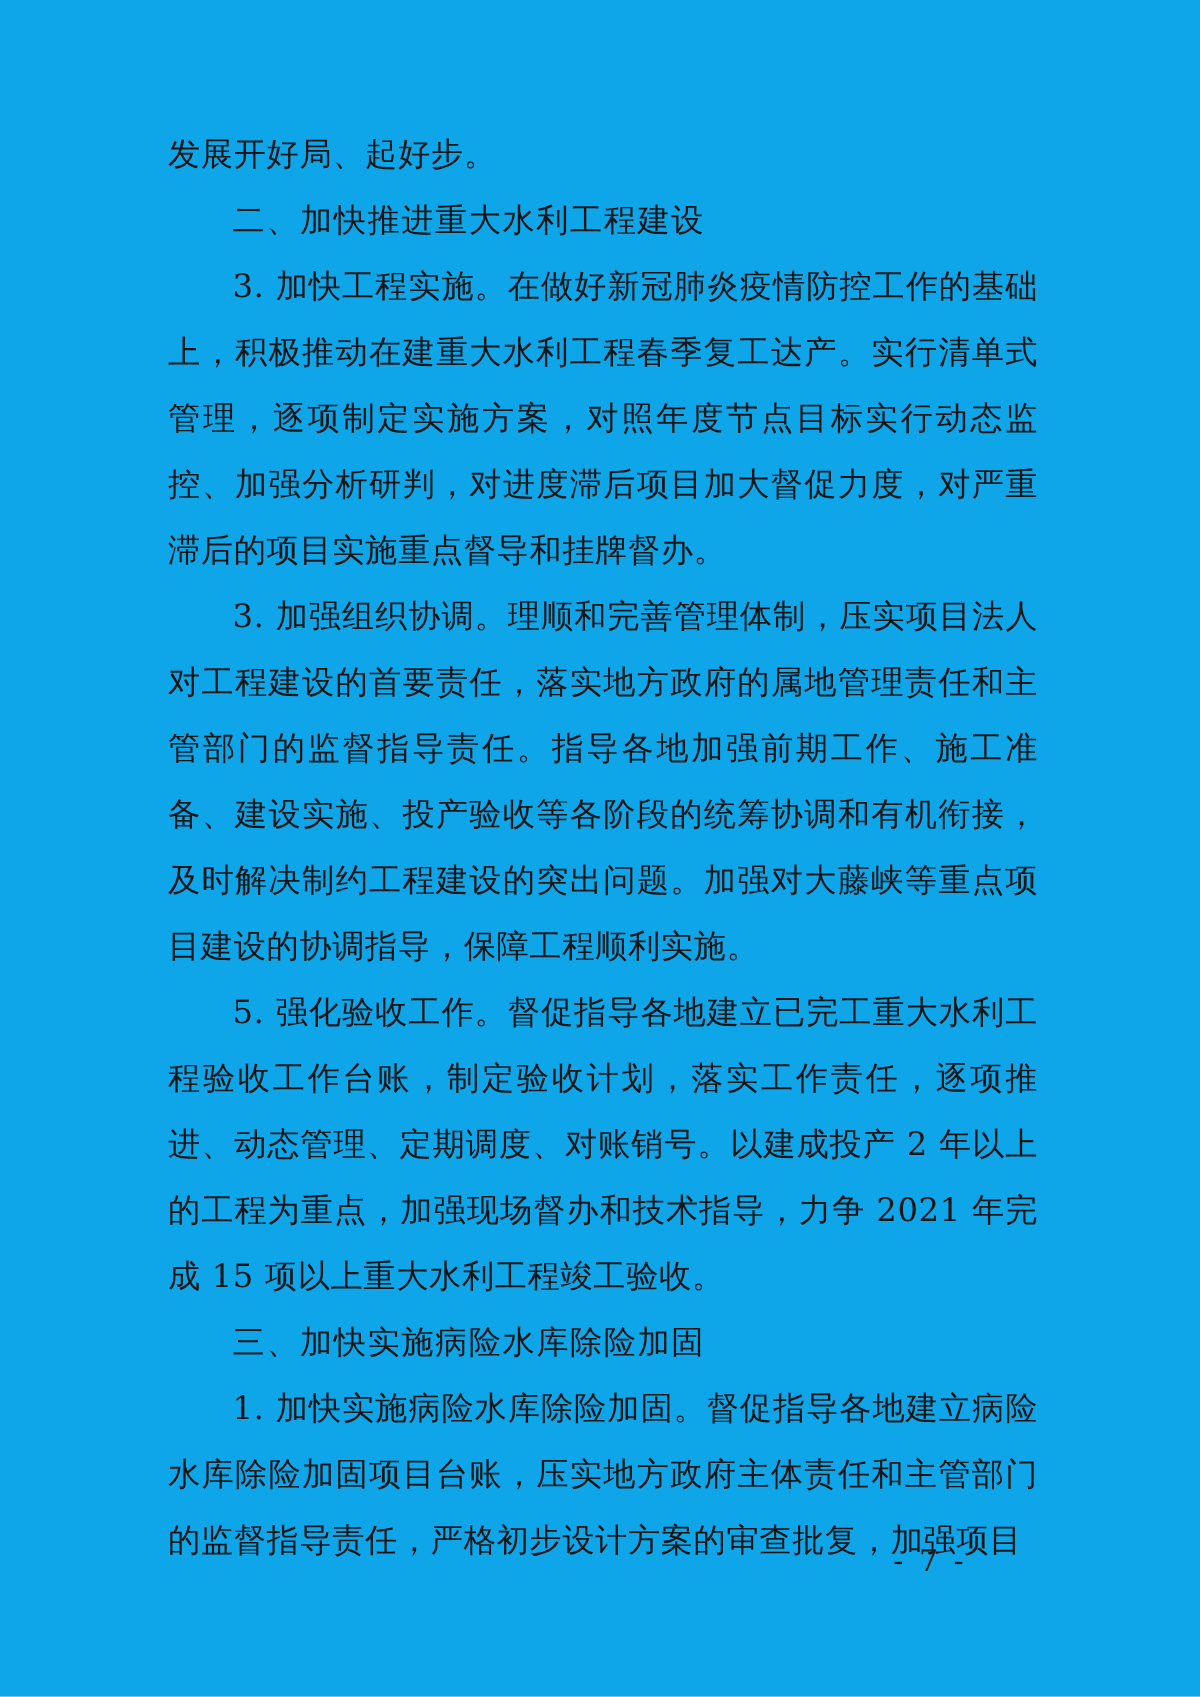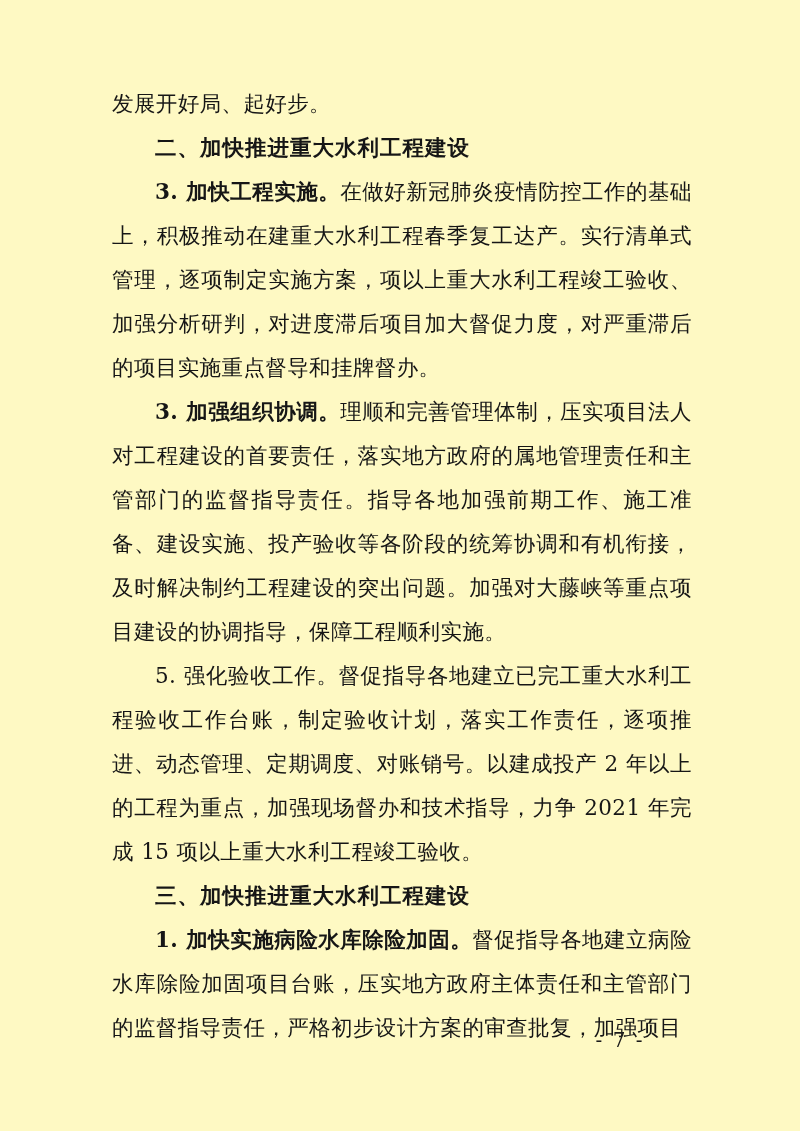--- a/index.html
+++ b/index.html
@@ -13,46 +13,46 @@
     font-family: "DejaVu Serif", "Liberation Serif", serif;
     color: #1a1a1a;
     position: relative;
     overflow: hidden;
   }
   .page {
     position: absolute;
     left: 0; top: 0;
     width: 800px;
     height: 1131px;
-    background: #fef9c3;
+    background: #0ea5e9;
   }
   .content {
     position: absolute;
     left: 112px;
     top: 82px;
     width: 580px;
   }
   .para {
     font-size: 21.5px;
     line-height: 44px;
     text-align: justify;
     text-justify: inter-ideograph;
     margin: 0 0 0 0;
     letter-spacing: 0.4px;
     color: #161616;
   }
   .indent {
     text-indent: 43px;
   }
   .bold-head {
-    font-weight: bold;
+    font-weight: normal;
     letter-spacing: 1px;
   }
   .seg-bold {
-    font-weight: bold;
+    font-weight: normal;
   }
   .page-number {
     position: absolute;
     left: 0;
     right: 0;
     top: 1028px;
     text-align: center;
     font-size: 20px;
     color: #1a1a1a;
     font-family: "DejaVu Serif", "Liberation Serif", serif;
@@ -66,27 +66,27 @@
 </head>
 <body>
 
 <div class="page">
   <div class="content">
 
     <p class="para">发展开好局、起好步。</p>
 
     <p class="para indent bold-head">二、加快推进重大水利工程建设</p>
 
-    <p class="para indent"><span class="seg-bold">3. 加快工程实施。</span><span>在做好新冠肺炎疫情防控工作的基础上，积极推动在建重大水利工程春季复工达产。实行清单式管理，逐项制定实施方案，项以上重大水利工程竣工验收、加强分析研判，对进度滞后项目加大督促力度，对严重滞后的项目实施重点督导和挂牌督办。</span></p>
+    <p class="para indent"><span class="seg-bold">3. 加快工程实施。</span><span>在做好新冠肺炎疫情防控工作的基础上，积极推动在建重大水利工程春季复工达产。实行清单式管理，逐项制定实施方案，对照年度节点目标实行动态监控、加强分析研判，对进度滞后项目加大督促力度，对严重滞后的项目实施重点督导和挂牌督办。</span></p>
 
     <p class="para indent"><span class="seg-bold">3. 加强组织协调。</span><span>理顺和完善管理体制，压实项目法人对工程建设的首要责任，落实地方政府的属地管理责任和主管部门的监督指导责任。指导各地加强前期工作、施工准备、建设实施、投产验收等各阶段的统筹协调和有机衔接，及时解决制约工程建设的突出问题。加强对大藤峡等重点项目建设的协调指导，保障工程顺利实施。</span></p>
 
     <p class="para indent">5. 强化验收工作。督促指导各地建立已完工重大水利工程验收工作台账，制定验收计划，落实工作责任，逐项推进、动态管理、定期调度、对账销号。以建成投产 2 年以上的工程为重点，加强现场督办和技术指导，力争 2021 年完成 15 项以上重大水利工程竣工验收。</p>
 
-    <p class="para indent bold-head">三、加快推进重大水利工程建设</p>
+    <p class="para indent bold-head">三、加快实施病险水库除险加固</p>
 
     <p class="para indent"><span class="seg-bold">1. 加快实施病险水库除险加固。</span><span>督促指导各地建立病险水库除险加固项目台账，压实地方政府主体责任和主管部门的监督指导责任，严格初步设计方案的审查批复，加强项目</span></p>
 
   </div>
 
   <div class="page-number">
     <span class="pn-inner">- 7 -</span>
   </div>
 </div>
 

